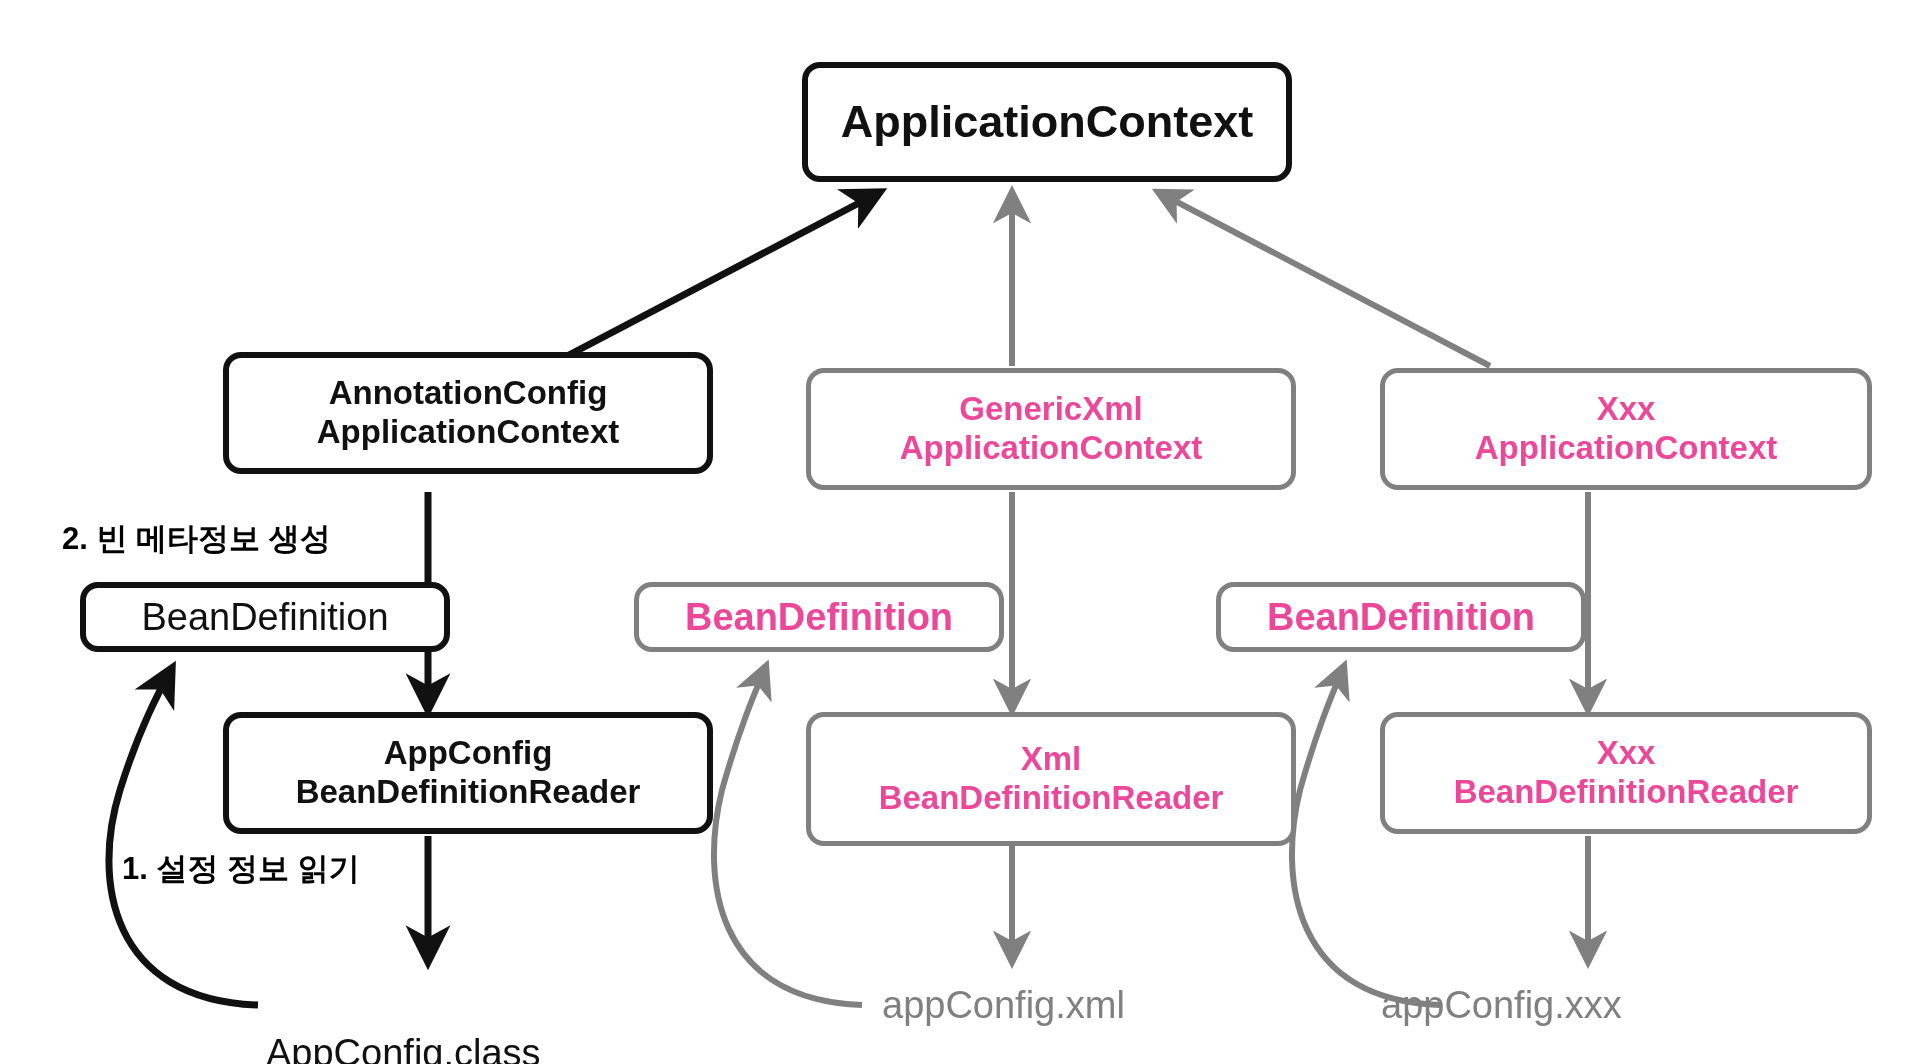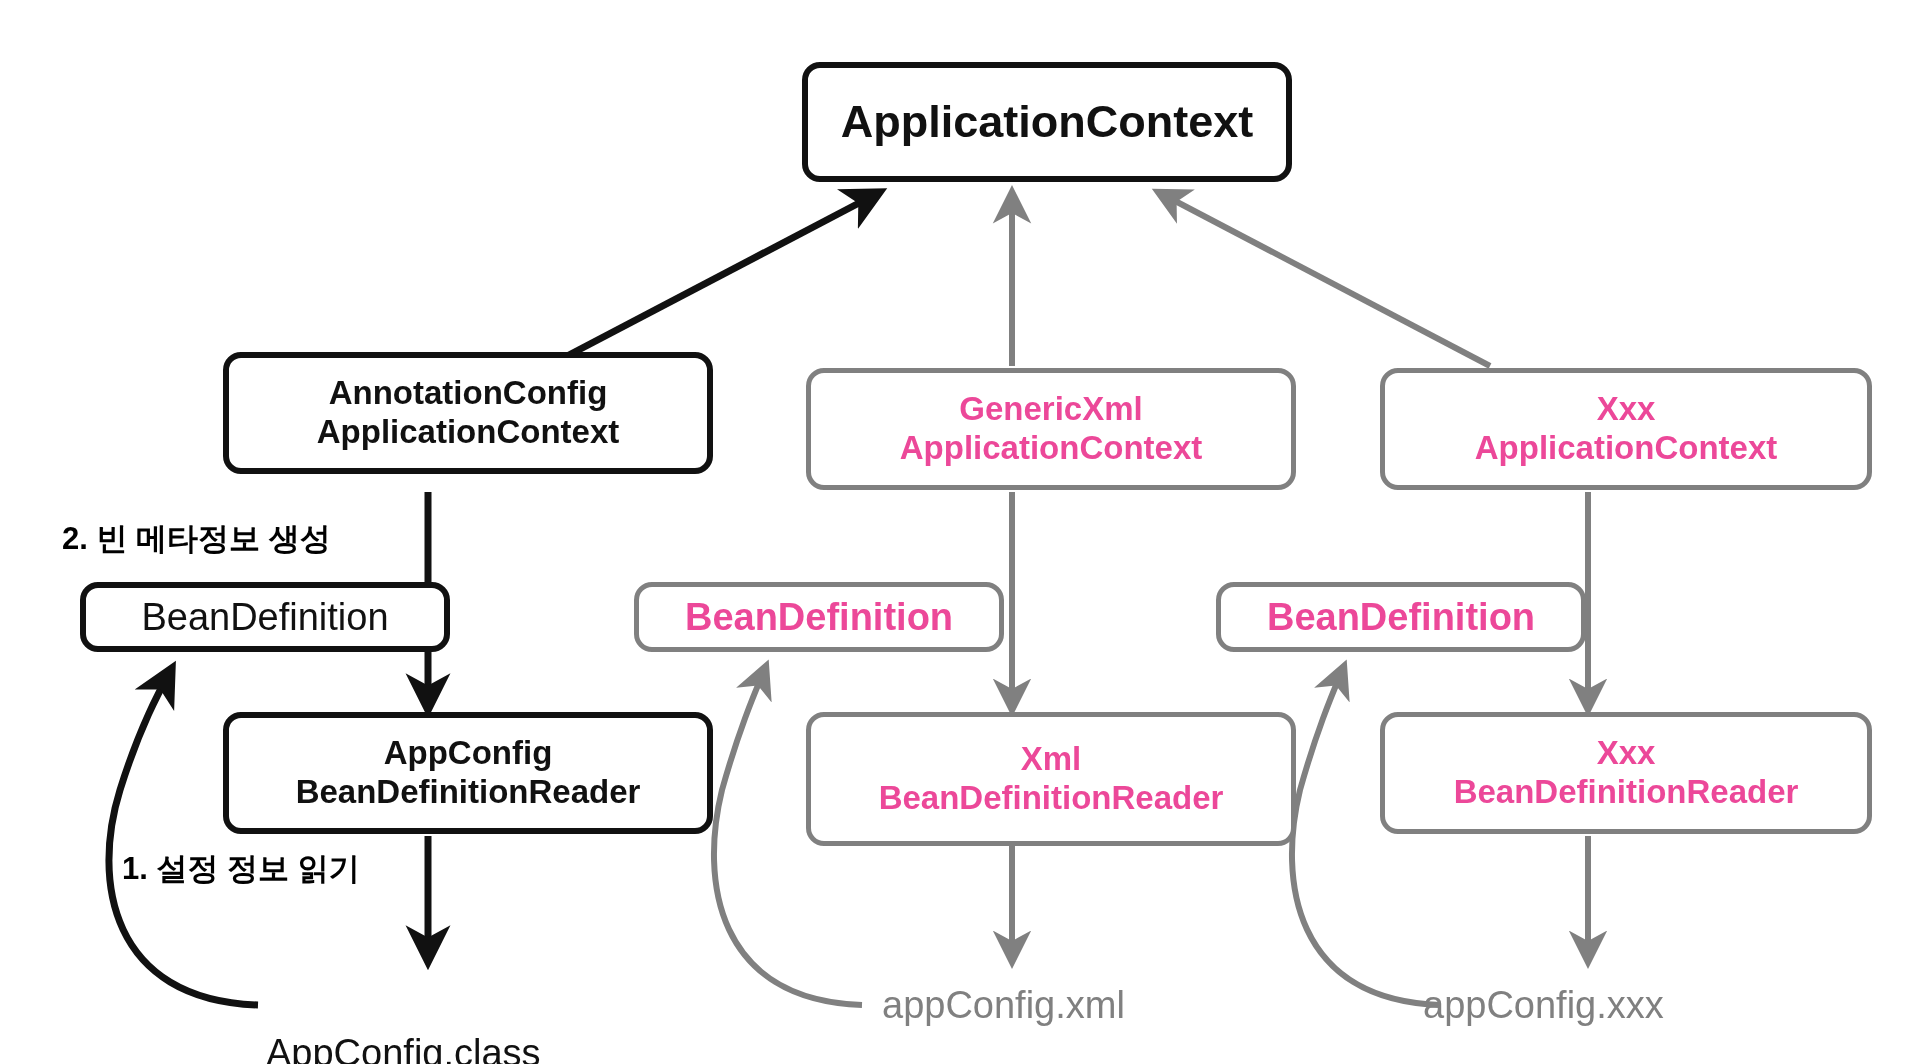--- a/index.html
+++ b/index.html
@@ -139,15 +139,15 @@
 
   <div class="node gray" style="left:1340px; top:712px; width:492px; height:122px; font-size:33px;">Xxx
 BeanDefinitionReader</div>
 
   <div class="step-label" style="left:122px; top:848px; font-size:31px;">1. 설정 정보 읽기</div>
 
   <div class="plain black" style="left:266px; top:980px; width:320px; height:50px; font-size:38px; justify-content:flex-start;margin-top:48px;">AppConfig.class</div>
 
   <div class="plain gray" style="left:870px; top:980px; width:300px; height:50px; font-size:38px; justify-content:flex-start;margin-left:12px;">appConfig.xml</div>
 
-  <div class="plain gray" style="left:1423px; top:980px; width:300px; height:50px; font-size:38px; justify-content:flex-start;">appConfig.xxx</div>
+  <div class="plain gray" style="left:1381px; top:980px; width:300px; height:50px; font-size:38px; justify-content:flex-start;">appConfig.xxx</div>
 
 </div>
 
 </body></html>

